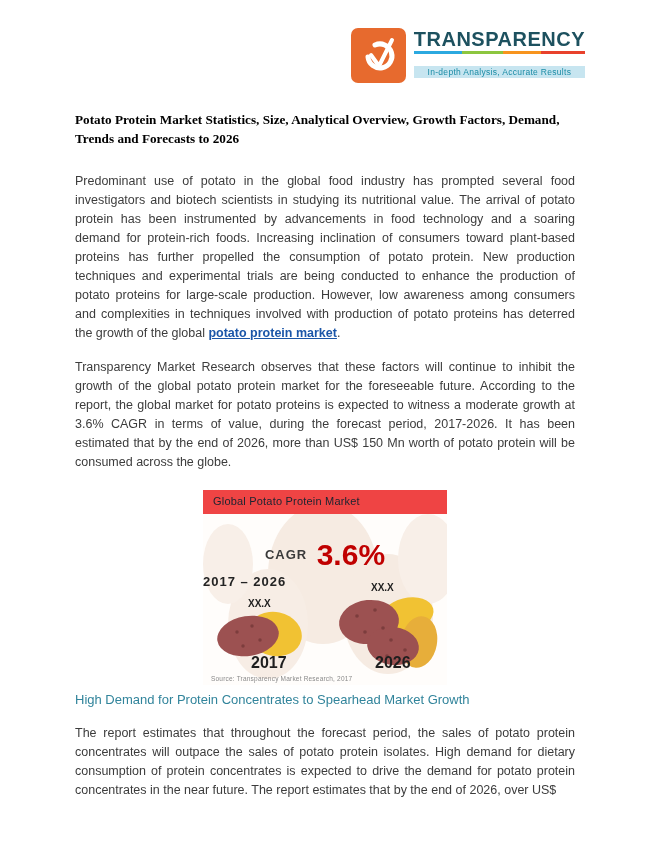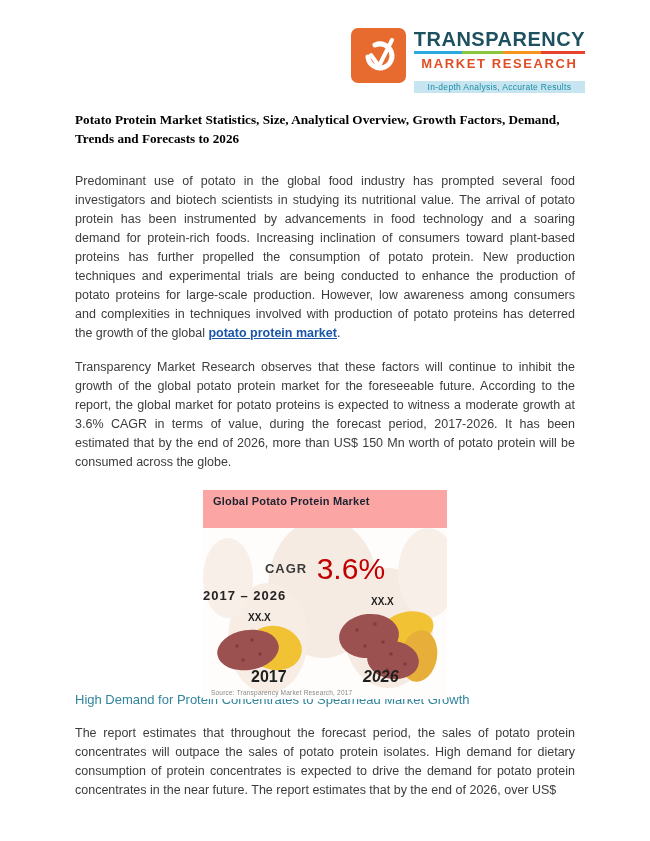--- a/index.html
+++ b/index.html
@@ -53,42 +53,42 @@
   .h2{
     font-size:13px;color:#31849B;font-weight:normal;
     margin:8px 0 16px 0;line-height:17px;
   }
   
   .infographic{
     width:244px;height:193px;margin:18px auto 8px auto;
     position:relative;background:#fff;
   }
   .ig-header{
-    height:38px;background:#fca5a5;color:#1A2430;
-    font-size:11px;font-weight:bold;line-height:22px;
+    height:24px;background:#ef4444;color:#1A2430;
+    font-size:11px;font-weight:normal;line-height:22px;
     padding-left:10px;letter-spacing:.2px;
   }
   .ig-body{position:relative;width:100%;height:171px;overflow:hidden;background:#fffdfb;}
   .ig-watermark{position:absolute;inset:0;}
   .ig-cagr{
     position:absolute;top:24px;left:0;width:100%;
     text-align:center;white-space:nowrap;
   }
   .ig-cagr-label{font-size:13px;font-weight:bold;color:#3A3A3A;letter-spacing:1px;vertical-align:6px;}
-  .ig-cagr-value{font-size:30px;font-weight:normal;color:#C00000;margin-left:5px;}
+  .ig-cagr-value{font-size:30px;font-weight:bold;color:#C00000;margin-left:5px;}
   .ig-period{
     position:absolute;top:60px;left:0;width:75%;
     text-align:left;font-size:13px;font-weight:bold;color:#232323;letter-spacing:1px;
   }
   .ig-val{position:absolute;font-size:10px;font-weight:bold;color:#1E1E1E;}
   .ig-val-left{top:84px;left:45px;}
   .ig-val-right{top:68px;left:168px;}
   .ig-year{position:absolute;font-size:16px;font-weight:bold;color:#1E1E1E;}
   .ig-year-left{top:140px;left:48px;}
-  .ig-year-right{top:140px;left:160px;font-style:italic;}
+  .ig-year-right{top:140px;left:172px;}
   .ig-potatoes{position:absolute;}
   .ig-potatoes-left{top:94px;left:12px;}
   .ig-potatoes-right{top:76px;left:128px;}
   .ig-source{
     position:absolute;left:8px;bottom:3px;
     font-size:6.5px;color:#8A8A8A;letter-spacing:.2px;
   }
 </style>
 </head>
 <body>
@@ -99,21 +99,20 @@
     <div class="logo">
       <div class="logo-mark">
         <svg width="40" height="40" viewBox="0 0 40 40">
           <path d="M10 21 a12 12 0 1 0 7 -12" fill="none" stroke="#ffffff" stroke-width="5" stroke-linecap="round"></path>
           <path d="M13 19 l8 11 L34 4" fill="none" stroke="#ffffff" stroke-width="4" stroke-linecap="round" stroke-linejoin="round"></path>
         </svg>
       </div>
       <div class="logo-text">
         <span class="logo-line1">TRANSPARENCY</span>
         <span class="logo-bar"></span>
-        <span class="logo-line2">MARKET RESEARCH</span>
         <span class="logo-tagline">In-depth Analysis, Accurate Results</span>
       </div>
     </div>
   </div>
 
   <h1 class="title">Potato Protein Market Statistics, Size, Analytical Overview, Growth Factors, Demand, Trends and Forecasts to 2026</h1>
 
   <p class="body"><span>Predominant use of potato in the global food industry has prompted several food investigators and biotech scientists in studying its nutritional value. The arrival of potato protein has been instrumented by advancements in food technology and a soaring demand for protein-rich foods. Increasing inclination of consumers toward plant-based proteins has further propelled the consumption of potato protein. New production techniques and experimental trials are being conducted to enhance the production of potato proteins for large-scale production. However, low awareness among consumers and complexities in techniques involved with production of potato proteins has deterred the growth of the global </span><a class="doc-link" href="#">potato protein market</a><span>.</span></p>
 
   <p class="body">Transparency Market Research observes that these factors will continue to inhibit the growth of the global potato protein market for the foreseeable future. According to the report, the global market for potato proteins is expected to witness a moderate growth at 3.6% CAGR in terms of value, during the forecast period, 2017-2026. It has been estimated that by the end of 2026, more than US$ 150 Mn worth of potato protein will be consumed across the globe.</p>

